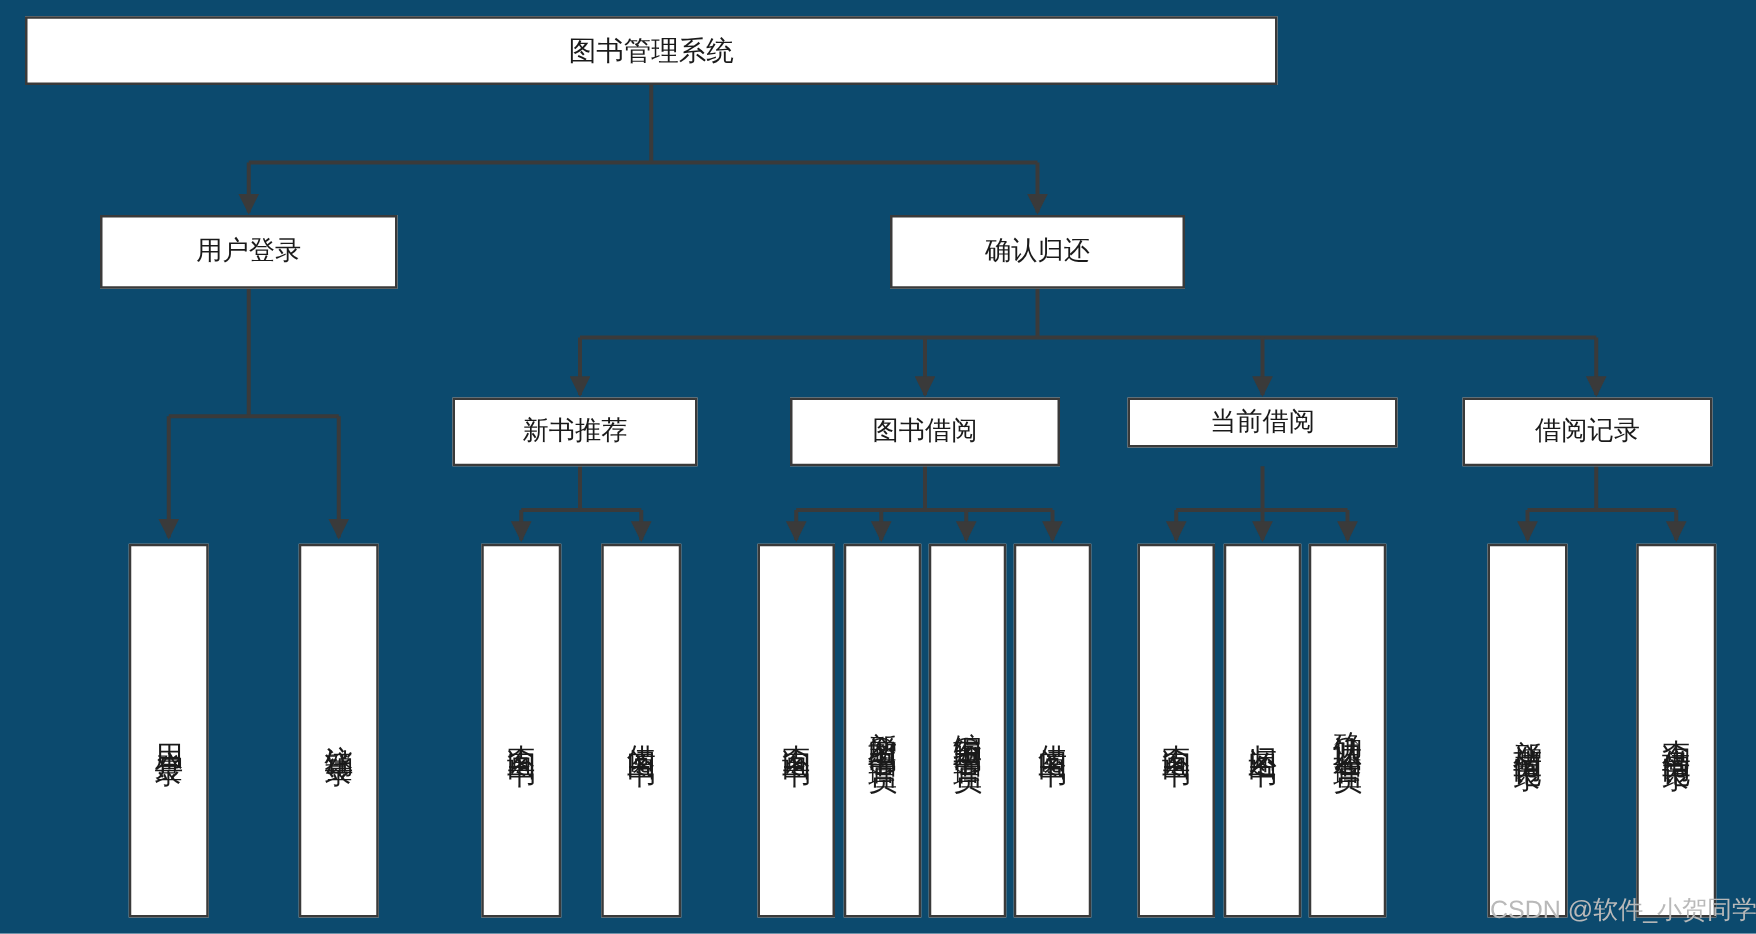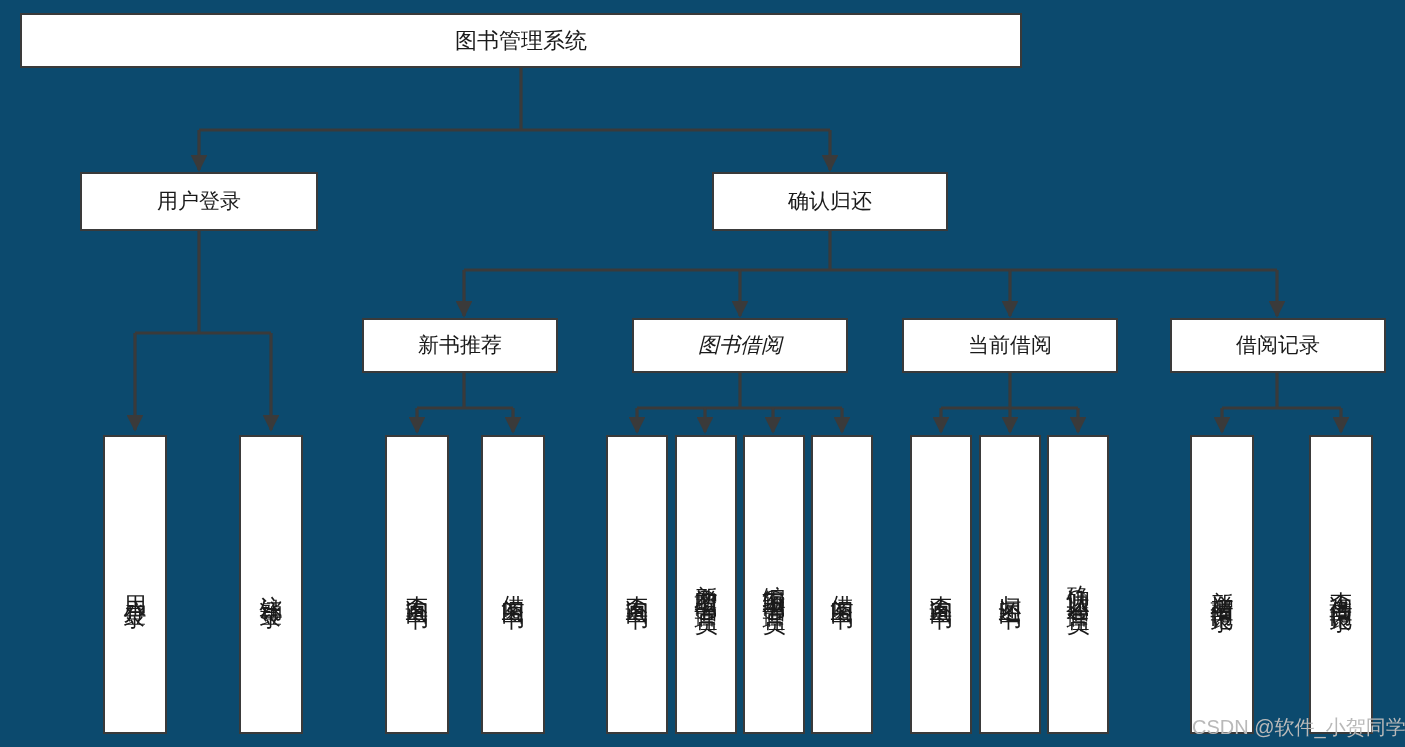--- a/index.html
+++ b/index.html
@@ -136,29 +136,29 @@
   </div>
 
   <div class="node horiz" style="left:712px; top:172px; width:236px; height:59px;">
     <span class="label">确认归还</span>
   </div>
 
   <div class="node horiz" style="left:362px; top:318px; width:196px; height:55px;">
     <span class="label">新书推荐</span>
   </div>
 
-  <div class="node horiz" style="left:632px; top:318px; width:216px; height:55px;font-style:italic;">
+  <div class="node horiz" style="left:632px; top:318px; width:216px; height:55px;">
     <span class="label">图书借阅</span>
   </div>
 
-  <div class="node horiz" style="left:902px; top:318px; width:216px; height:55px;">
+  <div class="node horiz" style="left:902px; top:318px; width:216px; height:40px;">
     <span class="label">当前借阅</span>
   </div>
 
-  <div class="node horiz" style="left:1170px; top:318px; width:216px; height:55px;">
+  <div class="node horiz" style="left:1170px; top:318px; width:200px; height:55px;">
     <span class="label">借阅记录</span>
   </div>
 
   <div class="node vert" style="left:103px; top:435px; width:64px; height:299px;">
     <span class="label">用户登录</span>
   </div>
   <div class="node vert" style="left:239px; top:435px; width:64px; height:299px;">
     <span class="label">注销登录</span>
   </div>
 

